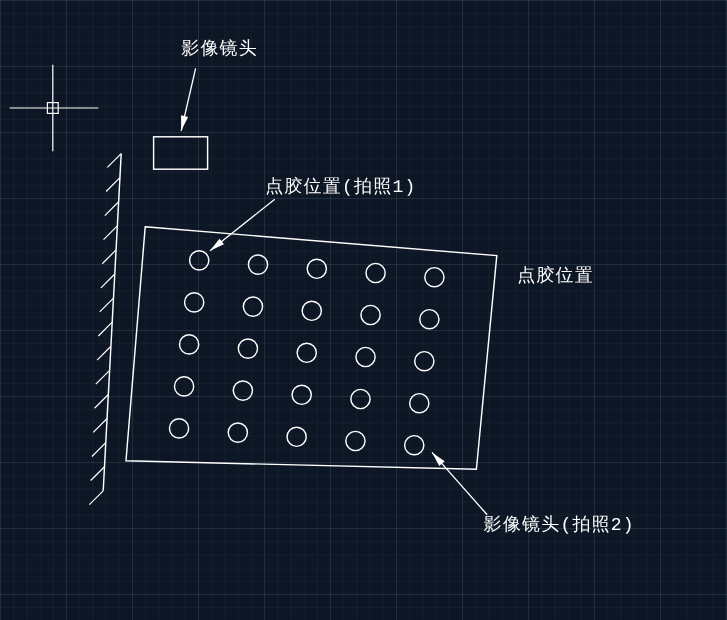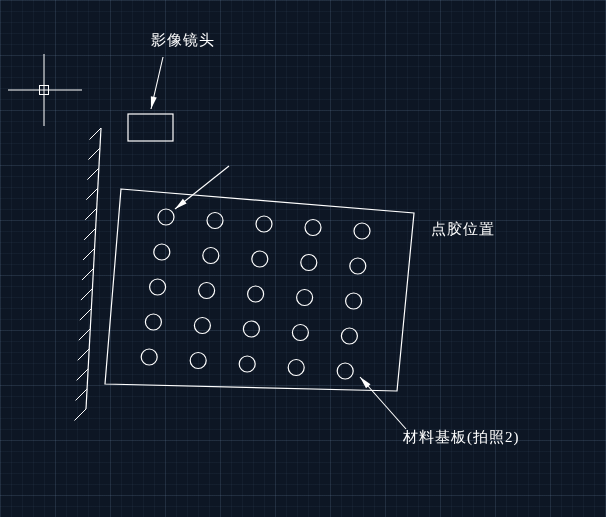--- a/index.html
+++ b/index.html
@@ -7,21 +7,21 @@
     position:relative;
     width:606px;height:517px;
     overflow:hidden;
     background-color:#0d1624;
     background-image:
       linear-gradient(rgba(150,180,220,0.10) 1px, transparent 1px),
       linear-gradient(90deg, rgba(150,180,220,0.10) 1px, transparent 1px),
       linear-gradient(rgba(150,180,220,0.05) 1px, transparent 1px),
       linear-gradient(90deg, rgba(150,180,220,0.05) 1px, transparent 1px);
     background-size:55px 55px,55px 55px,11px 11px,11px 11px;
-    font-family:Liberation Serif, serif;
+    font-family:Liberation Mono, monospace;
   }
   .canvas svg{position:absolute;left:0;top:0;}
   .lbl{
     position:absolute;
     color:#ffffff;
     font-size:15px;
     letter-spacing:1px;
     white-space:nowrap;
     user-select:none;
   }
@@ -85,18 +85,19 @@
         <circle cx="296.2" cy="367.5" r="8" fill="none" stroke="#ffffff" stroke-width="1.2"></circle>
         <circle cx="345.2" cy="371" r="8" fill="none" stroke="#ffffff" stroke-width="1.2"></circle>
         <line x1="163" y1="57" x2="151" y2="109" marker-end="url(#arrowhead)" stroke-width="1.1" fill="none" stroke="#ffffff"></line>
         <line x1="229" y1="166" x2="175" y2="209" marker-end="url(#arrowhead)" stroke-width="1.1" fill="none" stroke="#ffffff"></line>
         <line x1="406" y1="429" x2="360" y2="377" marker-end="url(#arrowhead)" stroke-width="1.1" fill="none" stroke="#ffffff"></line>
       </g>
   </svg>
 
   <div class="lbl" style="left:151px;top:31px">影像镜头</div>
 
+  <div class="lbl" style="left:221px;top:146px">点胶位置(拍照1)</div>
 
   <div class="lbl" style="left:431px;top:220px">点胶位置</div>
 
-  <div class="lbl" style="left:403px;top:428px">材料基板(拍照2)</div>
+  <div class="lbl" style="left:403px;top:428px">影像镜头(拍照2)</div>
 
 </div>
 
 </body></html>

